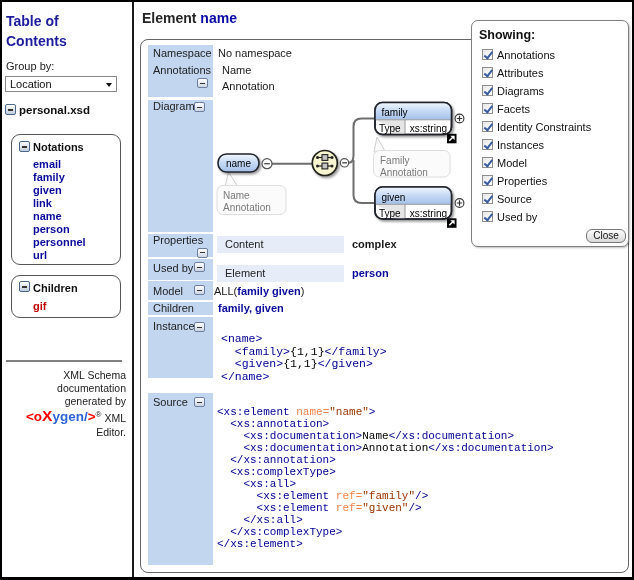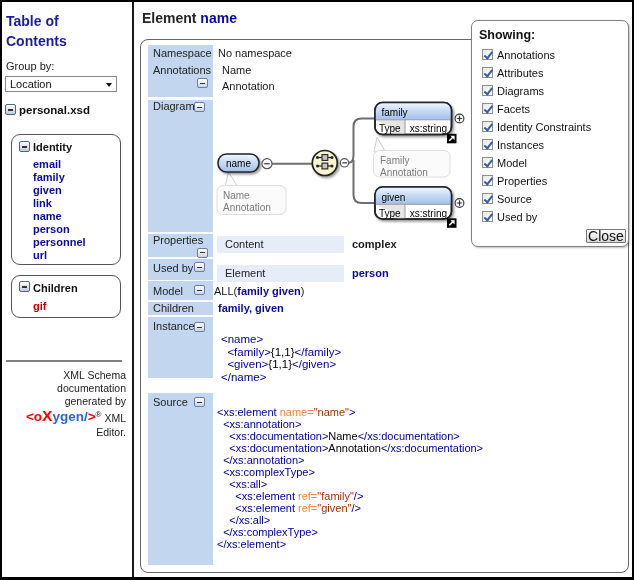--- a/index.html
+++ b/index.html
@@ -26,43 +26,43 @@
 
 #title{left:142px;top:9.5px;font-size:14px;font-weight:bold;color:#252525}
 #title span{color:#0909a5}
 #mainbox{left:140px;top:39px;width:489px;height:534px;border:1px solid #666;border-radius:8px;background:#fff}
 .lc{position:absolute;left:148px;width:65px;background:#c3d6f0;font-size:11px;color:#222;padding-left:5px}
 .lmin{position:absolute;width:11px;height:10px;border:1px solid #6d7f9e;border-radius:2px;background:linear-gradient(#fff,#cdd5e2);}
 .lmin:before{content:"";position:absolute;left:2px;right:2px;top:3.5px;height:1px;background:#333}
 .val{position:absolute;font-size:11px;color:#1a1a1a}
 .bar{position:absolute;left:217px;width:127px;height:17px;background:#e6edf9;font-size:11px;color:#222;line-height:17px;padding-left:8px}
 .navy{color:#0a0a9c;font-weight:bold}
-code.blk{position:absolute;font-family:Liberation Sans, sans-serif;white-space:pre;color:#000}
+code.blk{position:absolute;font-family:Liberation Mono, monospace;white-space:pre;color:#000}
 .t{color:#000096}.an{color:#f5844c}.av{color:#993300}
 
 #panel{left:471px;top:20px;width:158px;height:227px;background:#fff;border:1px solid #808080;border-radius:7px;z-index:40;box-shadow:1px 1px 2px rgba(0,0,0,0.25)}
 #showing{left:479px;top:28px;font-size:12.5px;font-weight:bold;color:#111;z-index:41}
 .cb{position:absolute;left:482px;width:11px;height:11px;border:1px solid #8e8e8e;background:linear-gradient(135deg,#e8e8e8,#fff);z-index:41}
 .cb:before{content:"";position:absolute;left:2.9px;top:0.4px;width:3.2px;height:6.6px;border-right:2px solid #3a5d9e;border-bottom:2px solid #3a5d9e;transform:rotate(38deg)}
 .cblabel{position:absolute;left:497px;font-size:11px;color:#111;z-index:41}
-#closebtn{left:586px;top:229px;width:40px;height:14px;border:1px solid #777;border-radius:1px;background:linear-gradient(#fcfcfc,#d9d9d9);font-size:14px;color:#111;text-align:center;line-height:12.5px;z-index:41}
+#closebtn{left:586px;top:229px;width:40px;height:14px;border:1px solid #777;border-radius:6px;background:linear-gradient(#fcfcfc,#d9d9d9);font-size:10px;color:#111;text-align:center;line-height:12.5px;z-index:41}
 </style></head>
 <body>
 <div id="page">
 
   <div class="abs" id="toctitle">Table of Contents</div>
   <div class="abs" id="groupby">Group by:</div>
   <div class="abs" id="select">Location</div>
   <div class="abs" id="selarrow"></div>
   <div class="toggle" style="left:5px;top:104px"></div>
   <div class="abs" id="pxsd">personal.xsd</div>
 
   <div class="sbox" id="ebox"></div>
   <div class="toggle" style="left:19px;top:141px"></div>
-  <div class="sboxhead" style="left:33px;top:141px">Identity</div>
+  <div class="sboxhead" style="left:33px;top:141px">Notations</div>
   <div class="sblinks" style="left:33px;top:158px">email<br>family<br>given<br>link<br>name<br>person<br>personnel<br>url</div>
 
   <div class="sbox" id="nbox"></div>
   <div class="toggle" style="left:19px;top:281px"></div>
   <div class="sboxhead" style="left:33px;top:282px">Children</div>
   <div class="sblinks" style="left:33px;top:300px;color:#c00000">gif</div>
 
   <div class="abs" id="hr"></div>
   <div class="abs" id="footer">XML Schema<br>documentation<br>generated by<br><span id="logoline"><span class="lr">&lt;o</span><span class="lr" style="font-size:15.5px">X</span><span class="lb">ygen/</span><span class="lr">&gt;</span></span><sup style="font-size:8px">®</sup> XML<br>Editor.</div>
 

